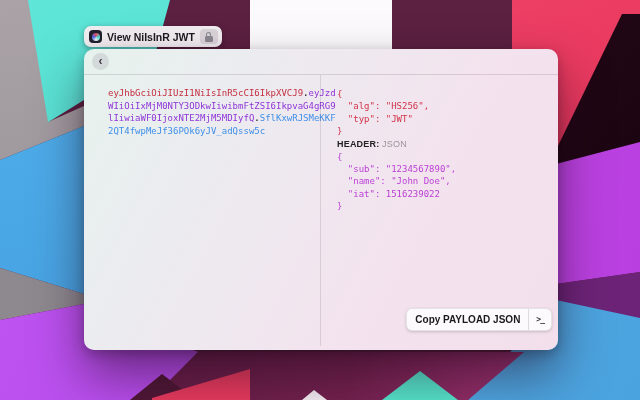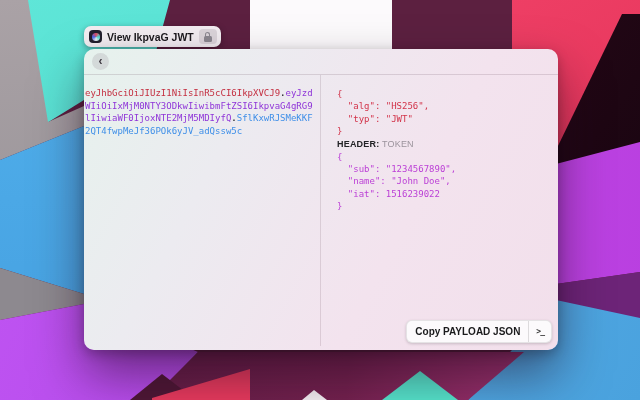--- a/index.html
+++ b/index.html
@@ -42,36 +42,36 @@
       background:linear-gradient(118deg,#e6f2ed 0%,#ecebf0 30%,#f3e3ee 65%,#f2dfeb 100%);
       box-shadow:0 25px 50px rgba(30,5,25,.5),0 4px 12px rgba(0,0,0,.25);}
   .win-header{position:absolute;top:0;left:0;right:0;height:25px;border-bottom:1px solid rgba(100,70,90,.18);}
   .back-btn{position:absolute;left:8px;top:4px;width:17px;height:17px;border-radius:50%;
       background:rgba(110,95,110,.16);display:flex;align-items:center;justify-content:center;cursor:pointer;}
   .back-btn span{font-size:12px;font-weight:bold;color:#3f3a42;line-height:1;margin-top:-1px;}
 
   .win-body{position:absolute;top:26px;left:0;right:0;bottom:0;}
   .divider-v{position:absolute;left:236px;top:0;bottom:4px;width:1px;background:rgba(100,70,90,.16);}
 
-  .panel-left{position:absolute;left:1px;top:12px;width:231px;}
+  .panel-left{position:absolute;left:24px;top:12px;width:231px;}
   .jwt-text{font-family:"DejaVu Sans Mono","Liberation Mono",monospace;font-size:9px;line-height:12.6px;word-break:break-all;}
   .seg-h{color:#c42f40;}
   .seg-dot{color:#3a3a3e;font-weight:bold;}
   .seg-p{color:#8f35d8;}
   .seg-s{color:#3f8fe8;}
 
   .panel-right{position:absolute;left:253px;top:13px;right:8px;}
   .sec-label{font-size:9px;letter-spacing:.2px;line-height:13px;white-space:nowrap;}
   .sec-label .lbl{font-weight:bold;color:#232326;}
   .sec-label .sub{color:#9b939c;}
   .json{font-family:"DejaVu Sans Mono","Liberation Mono",monospace;font-size:9px;line-height:12.4px;white-space:pre;}
   .json-header{color:#d23349;}
   .json-payload{color:#bb3fd6;}
 
-  .copy-btn{position:absolute;right:6px;bottom:7px;height:21px;background:#fcfafc;
+  .copy-btn{position:absolute;right:6px;bottom:19px;height:21px;background:#fcfafc;
       border:1px solid rgba(0,0,0,.09);border-radius:6px;display:flex;align-items:center;
       box-shadow:0 1px 3px rgba(0,0,0,.18);cursor:pointer;}
   .copy-label{font-size:10px;font-weight:bold;color:#1a1a1c;padding:0 8px;white-space:nowrap;}
   .btn-sep{width:1px;align-self:stretch;background:rgba(0,0,0,.12);}
   .term-icon{font-family:"DejaVu Sans Mono","Liberation Mono",monospace;font-size:8px;font-weight:bold;color:#333;padding:0 7px;letter-spacing:-1px;}
 </style>
 </head>
 <body>
 
 <div class="screen">
@@ -92,21 +92,21 @@
     <div class="shape sh-darktri-bl"></div>
     <div class="shape sh-redwedge"></div>
     <div class="shape sh-whitetri"></div>
     <div class="shape sh-tealtri"></div>
   </div>
 
   <div class="tab">
     <span class="appicon">
         <span class="appicon-core"></span>
       </span>
-    <span class="tab-label">View IkpvaG JWT</span>
+    <span class="tab-label">View NiIsInR JWT</span>
     <span class="lock-chip">
         <span class="lock-glyph"></span>
       </span>
   </div>
 
   <div class="window">
 
     <div class="win-header">
       <div class="back-btn">
         <span>‹</span>
@@ -118,21 +118,21 @@
       <div class="panel-left">
         <div class="jwt-text"><span class="seg-h">eyJhbGciOiJIUzI1NiIsInR5cCI6IkpXVCJ9</span><span class="seg-dot">.</span><span class="seg-p">eyJzdWIiOiIxMjM0NTY3ODkwIiwibmFtZSI6IkpvaG4gRG9lIiwiaWF0IjoxNTE2MjM5MDIyfQ</span><span class="seg-dot">.</span><span class="seg-s">SflKxwRJSMeKKF2QT4fwpMeJf36POk6yJV_adQssw5c</span></div>
       </div>
 
       <div class="divider-v"></div>
 
       <div class="panel-right">
         <div class="json json-header"><div>{</div><div>  "alg": "HS256",</div><div>  "typ": "JWT"</div><div>}</div></div>
         <div class="sec-label">
           <span class="lbl">HEADER:</span>
-          <span class="sub">TOKEN</span>
+          <span class="sub">JSON</span>
         </div>
         <div class="json json-payload"><div>{</div><div>  "sub": "1234567890",</div><div>  "name": "John Doe",</div><div>  "iat": 1516239022</div><div>}</div></div>
       </div>
 
     </div>
 
     <div class="copy-btn">
       <span class="copy-label">Copy PAYLOAD JSON</span>
       <span class="btn-sep"></span>
       <span class="term-icon">&gt;_</span>

